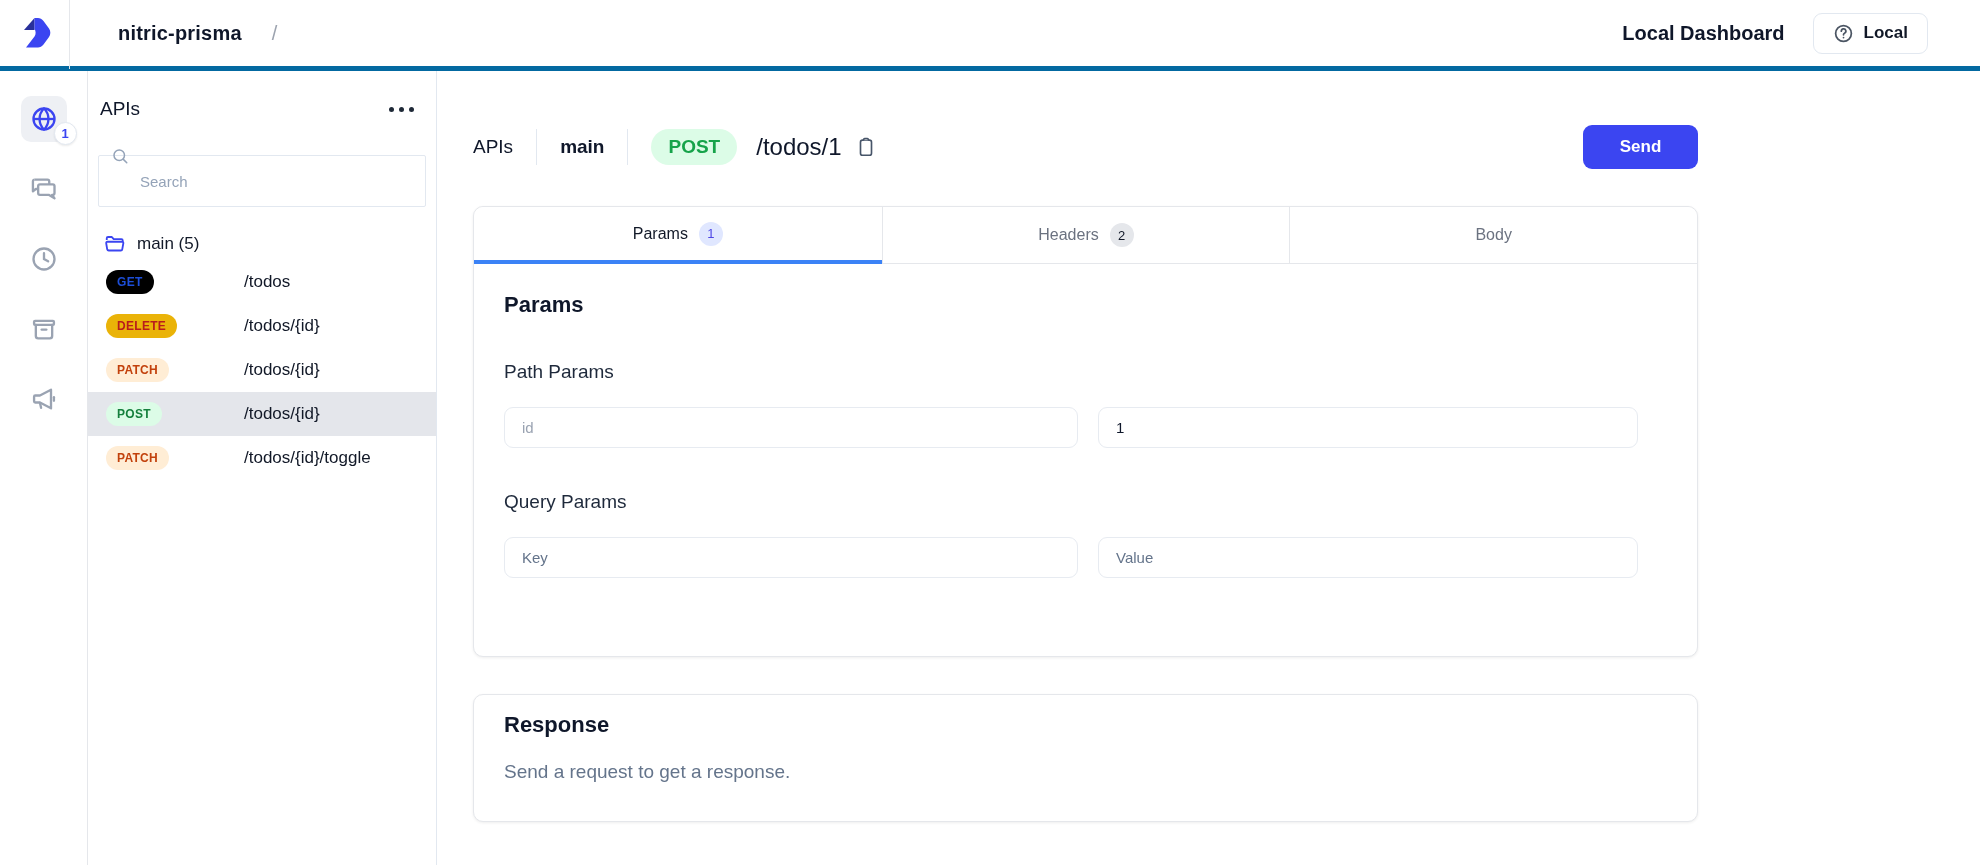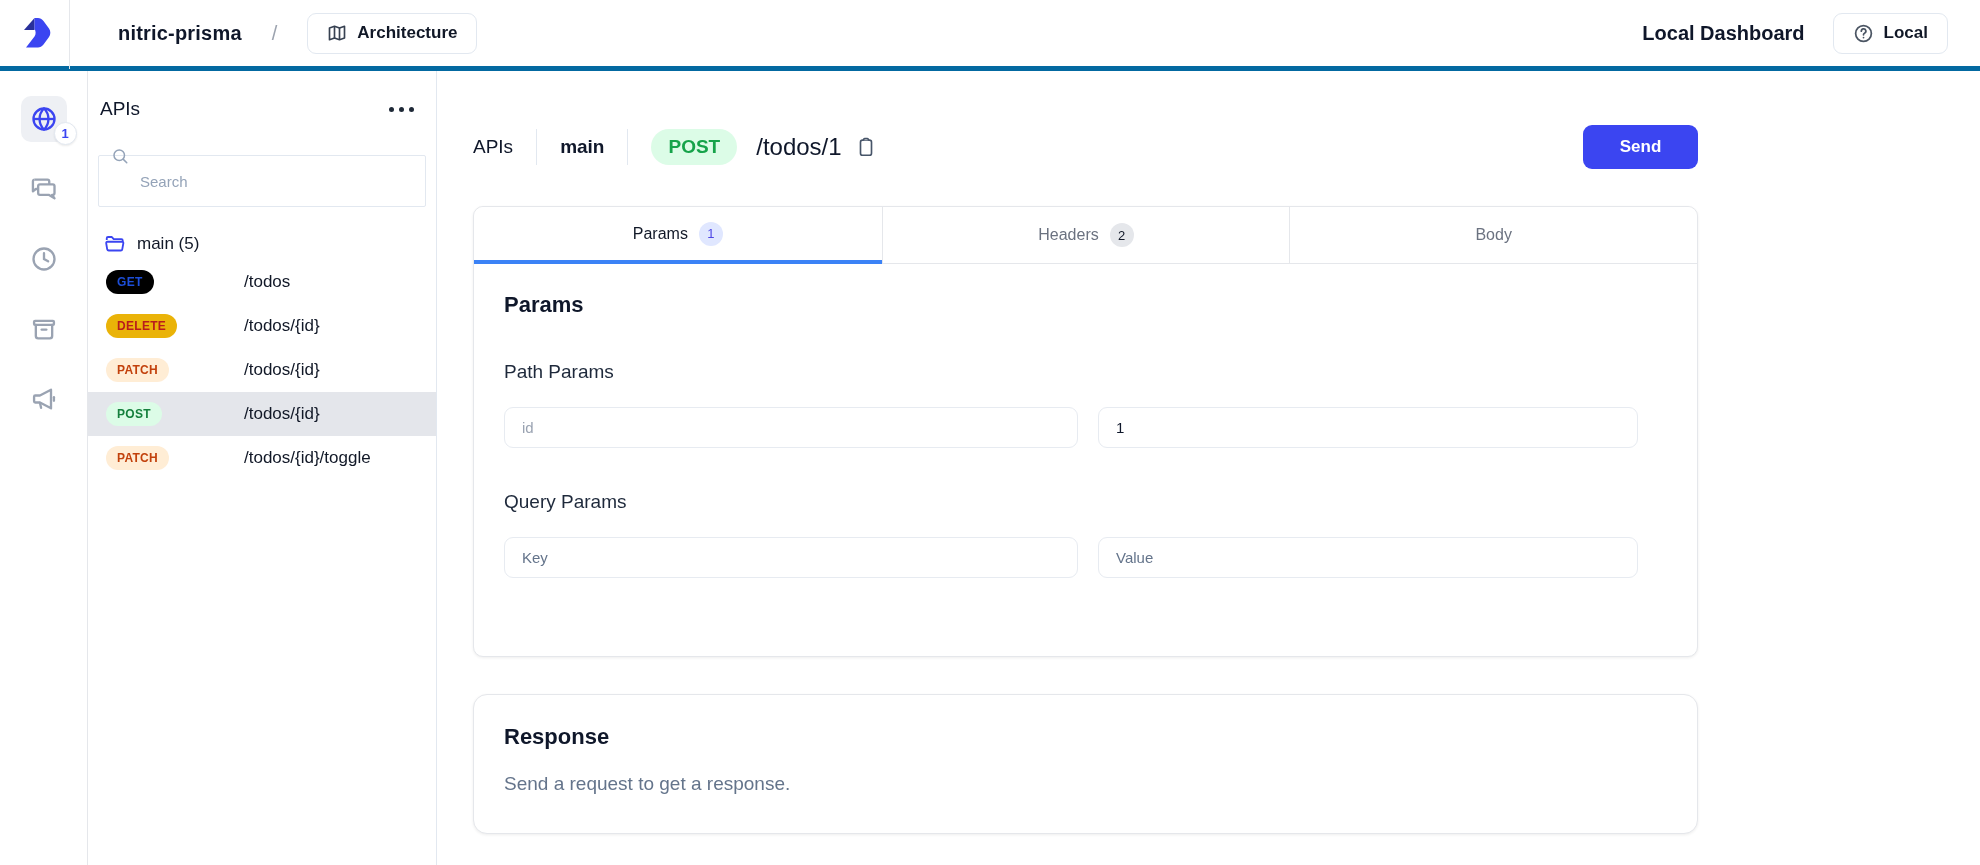--- a/index.html
+++ b/index.html
@@ -8,21 +8,21 @@
 
   
   .topbar { height:71px; display:flex; align-items:center; border-bottom:5px solid #0369a1; background:#fff; }
   .logo-cell { width:70px; height:71px; display:flex; align-items:center; justify-content:center;
                border-right:1px solid #e5e7eb; flex:none; }
   .project { font-size:20px; font-weight:700; margin-left:48px; letter-spacing:.2px; }
   .crumb-slash { color:#9ca3af; font-size:20px; margin:0 30px; }
   .btn-outline { display:inline-flex; align-items:center; gap:10px; height:41px; padding:0 19px;
                  border:1px solid #e2e8f0; border-radius:9px; background:#fff; font-size:17px;
                  font-weight:600; color:#111827; cursor:pointer; }
-  .topbar-right { margin-left:auto; display:flex; align-items:center; gap:28px; padding-right:32px;justify-content:flex-end; }
+  .topbar-right { margin-left:auto; display:flex; align-items:center; gap:28px; padding-right:52px;justify-content:flex-end; }
   .local-dash { font-size:20px; font-weight:700; color:#0f172a; }
   .icon { display:inline-flex; }
 
   
   .shell { display:flex; height:794px; }
 
   
   .rail { width:88px; border-right:1px solid #e5e7eb; display:flex; flex-direction:column;
           align-items:center; padding-top:25px; flex:none; }
   .rail-item { width:46px; height:46px; display:flex; align-items:center; justify-content:center;
@@ -90,50 +90,40 @@
 
   .card-body { padding:28px 62px 78px 30px; }
   .h-params { font-size:22px; font-weight:700; color:#0f172a; }
   .h-sub { font-size:19px; font-weight:500; color:#1e293b; margin-top:43px; }
   .inp-row { display:grid; grid-template-columns:574px 540px; column-gap:20px; margin-top:24px; }
   .inp-row input { height:41px; border:1px solid #e7ebf1; border-radius:9px; padding:0 17px;
                    font-size:15px; color:#0f172a; outline:none; font-family:"Liberation Sans", sans-serif; }
   .inp-row input::placeholder { color:#9aa3b2; }
   .inp-row input.qp::placeholder { color:#64748b; }
 
-  .resp-card { margin-top:37px; padding:29px 30px 38px 30px;border-radius:14px; }
+  .resp-card { margin-top:37px; padding:17px 30px 38px 30px; }
   .resp-title { font-size:22px; font-weight:700; color:#0f172a; }
   .resp-msg { font-size:19px; color:#64748b; margin-top:23px; }
 
   svg { display:block; }
 </style>
 </head>
 <body>
 
 <header class="topbar">
   <div class="logo-cell">
     <span class="icon">
       <svg width="40" height="40" viewBox="0 0 40 40">
         <path fill="#29309b" d="M9 17 L19.5 5 L19.5 17 Z"></path>
         <path fill="#3b45f1" d="M19.5 5 L23 5 C25 5 27 6 28.5 8 L34 15.5 C35.8 18 35.8 21.5 34 24 L28.5 31.5 C27 33.5 25 34.5 23 34.5 L11 34.5 L19.5 23.5 C21 21.5 21 18 19.5 16 Z"></path>
       </svg>
     </span>
   </div>
   <span class="project">nitric-prisma</span>
   <span class="crumb-slash">/</span>
-  <button class="btn-outline">
-    <span class="icon">
-      <svg width="20" height="20" viewBox="0 0 24 24" fill="none" stroke="#374151" stroke-width="2" stroke-linejoin="round">
-        <path d="M9 4 L3 6 V20 L9 18 L15 20 L21 18 V4 L15 6 Z"></path>
-        <line x1="9" y1="4" x2="9" y2="18"></line>
-          <line x1="15" y1="6" x2="15" y2="20"></line>
-      </svg>
-    </span>
-    <span>Architecture</span>
-  </button>
   <div class="topbar-right">
     <span class="local-dash">Local Dashboard</span>
     <button class="btn-outline">
       <span class="icon">
         <svg width="21" height="21" viewBox="0 0 24 24" fill="none" stroke="#4b5563" stroke-width="2" stroke-linecap="round">
           <circle cx="12" cy="12" r="9"></circle>
           <path d="M9.5 9.3a2.6 2.6 0 1 1 3.6 2.4c-.8.35-1.1.9-1.1 1.8"></path>
           <line x1="12" y1="16.6" x2="12" y2="16.7"></line>
         </svg>
       </span>

